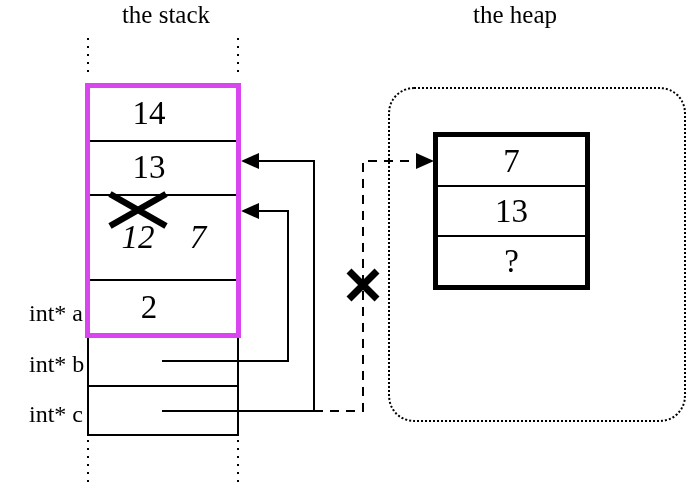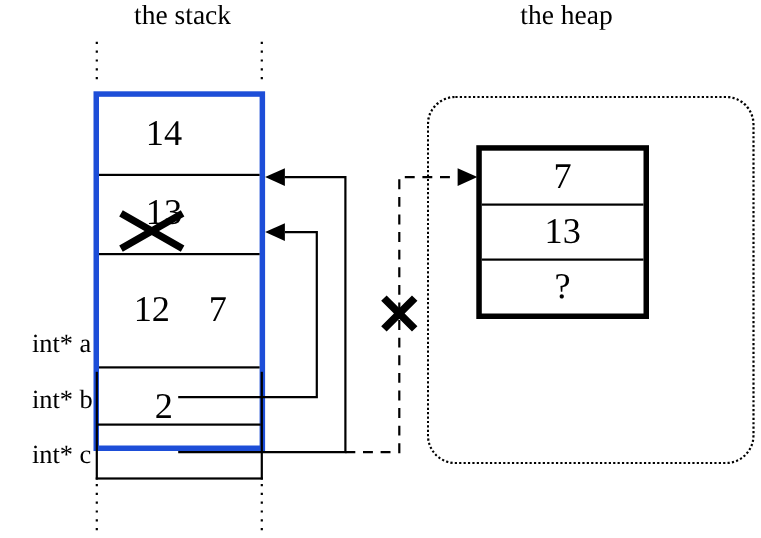--- a/index.html
+++ b/index.html
@@ -21,39 +21,39 @@
     line-height: 28px;
     white-space: nowrap;
   }
   #stack-title { left: 80px; }
   #heap-title  { left: 429px; }
 
   
   .stack-box {
     position: absolute;
     left: 85px; top: 83px;
-    width: 156px; height: 327px;
-    border: 5px solid #1d4ed8;
+    width: 156px; height: 255px;
+    border: 5px solid #d946ef;
     box-sizing: border-box;
     display: flex;
     flex-direction: column;
     z-index: 1;
   }
   .cell {
     flex: 1;
     box-sizing: border-box;
     border-bottom: 2px solid #000;
     display: flex;
     align-items: center;
     justify-content: center;
     font-size: 33px;
   }
   .cell:last-child { border-bottom: none; }
   .stack-box .cell { padding-right: 28px; }
-  .stack-box .cell.crossed { padding: 16px; position: relative; justify-content: flex-start; }
+  .stack-box .cell.crossed { padding: 16px; position: relative; justify-content: flex-start; font-style: italic; }
   .crossed .old-val {
     position: absolute; left: 28px; top: 0; width: 40px; height: 100%;
     display: flex; align-items: center; justify-content: center;
   }
   .crossed .new-val {
     position: absolute; left: 88px; top: 0; width: 40px; height: 100%;
     display: flex; align-items: center; justify-content: center;
   }
 
   

